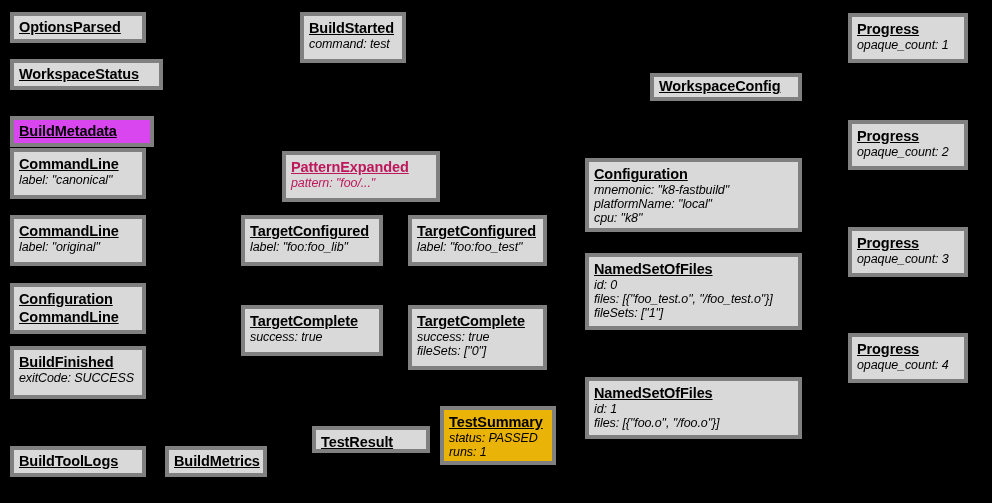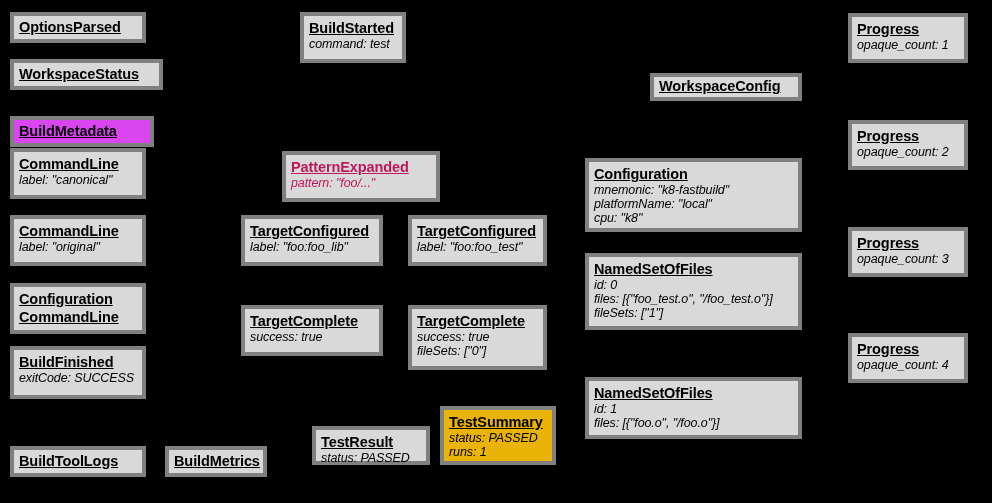--- a/index.html
+++ b/index.html
@@ -121,21 +121,21 @@
         <span class="node-field">success: true</span>
       </div>
     </div>
     <div class="node" style="left: 408px; top: 305px; width: 139px; height: 65px; background: rgb(217, 217, 217); border-color: rgb(128, 128, 128); color: rgb(0, 0, 0);">
       <div class="node-title-block"><span class="node-title">TargetComplete</span></div>
       <div class="node-fields">
         <span class="node-field">success: true</span>
         <span class="node-field">fileSets: ["0"]</span>
       </div>
     </div>
-    <div class="node" style="left: 312px; top: 426px; width: 118px; height: 39px; background: rgb(217, 217, 217); border-color: rgb(128, 128, 128); color: rgb(0, 0, 0);">
+    <div class="node" style="left: 312px; top: 426px; width: 118px; height: 27px; background: rgb(217, 217, 217); border-color: rgb(128, 128, 128); color: rgb(0, 0, 0);">
       <div class="node-title-block"><span class="node-title">TestResult</span></div>
       <div class="node-fields">
         <span class="node-field">status: PASSED</span>
       </div>
     </div>
     <div class="node" style="left: 440px; top: 406px; width: 116px; height: 59px; background: #eab308; border-color: rgb(128, 128, 128); color: rgb(0, 0, 0);">
       <div class="node-title-block"><span class="node-title">TestSummary</span></div>
       <div class="node-fields">
         <span class="node-field">status: PASSED</span>
         <span class="node-field">runs: 1</span>

